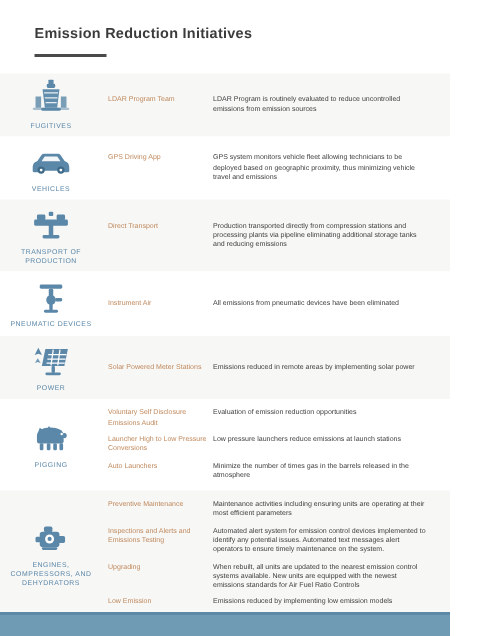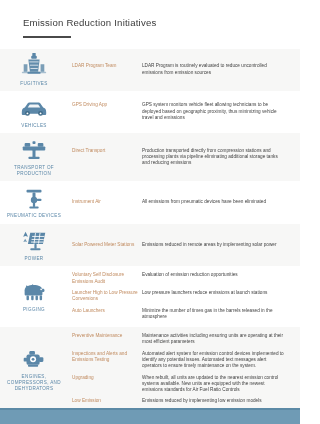--- a/index.html
+++ b/index.html
@@ -6,21 +6,21 @@
   body{
     width:300px;height:424px;overflow:hidden;background:#ffffff;
     font-family:"Liberation Sans","DejaVu Sans",sans-serif;
     -webkit-font-smoothing:antialiased;
   }
   .page{position:relative;width:300px;height:424px;background:#fff;box-sizing:border-box;}
 
   
   .header{padding:17px 0 0 23px;}
   .title{
-    font-size:9.6px;font-weight:normal;color:#3b3b3b;letter-spacing:.2px;
+    font-size:9.6px;font-weight:bold;color:#3b3b3b;letter-spacing:.2px;
     line-height:12px;
   }
   .title-rule{
     width:48px;height:1.6px;background:#4a4a4a;margin-top:7px;
   }
 
   
   .table{margin-top:11px;}
   .band{
     display:flex;align-items:stretch;width:300px;box-sizing:border-box;

